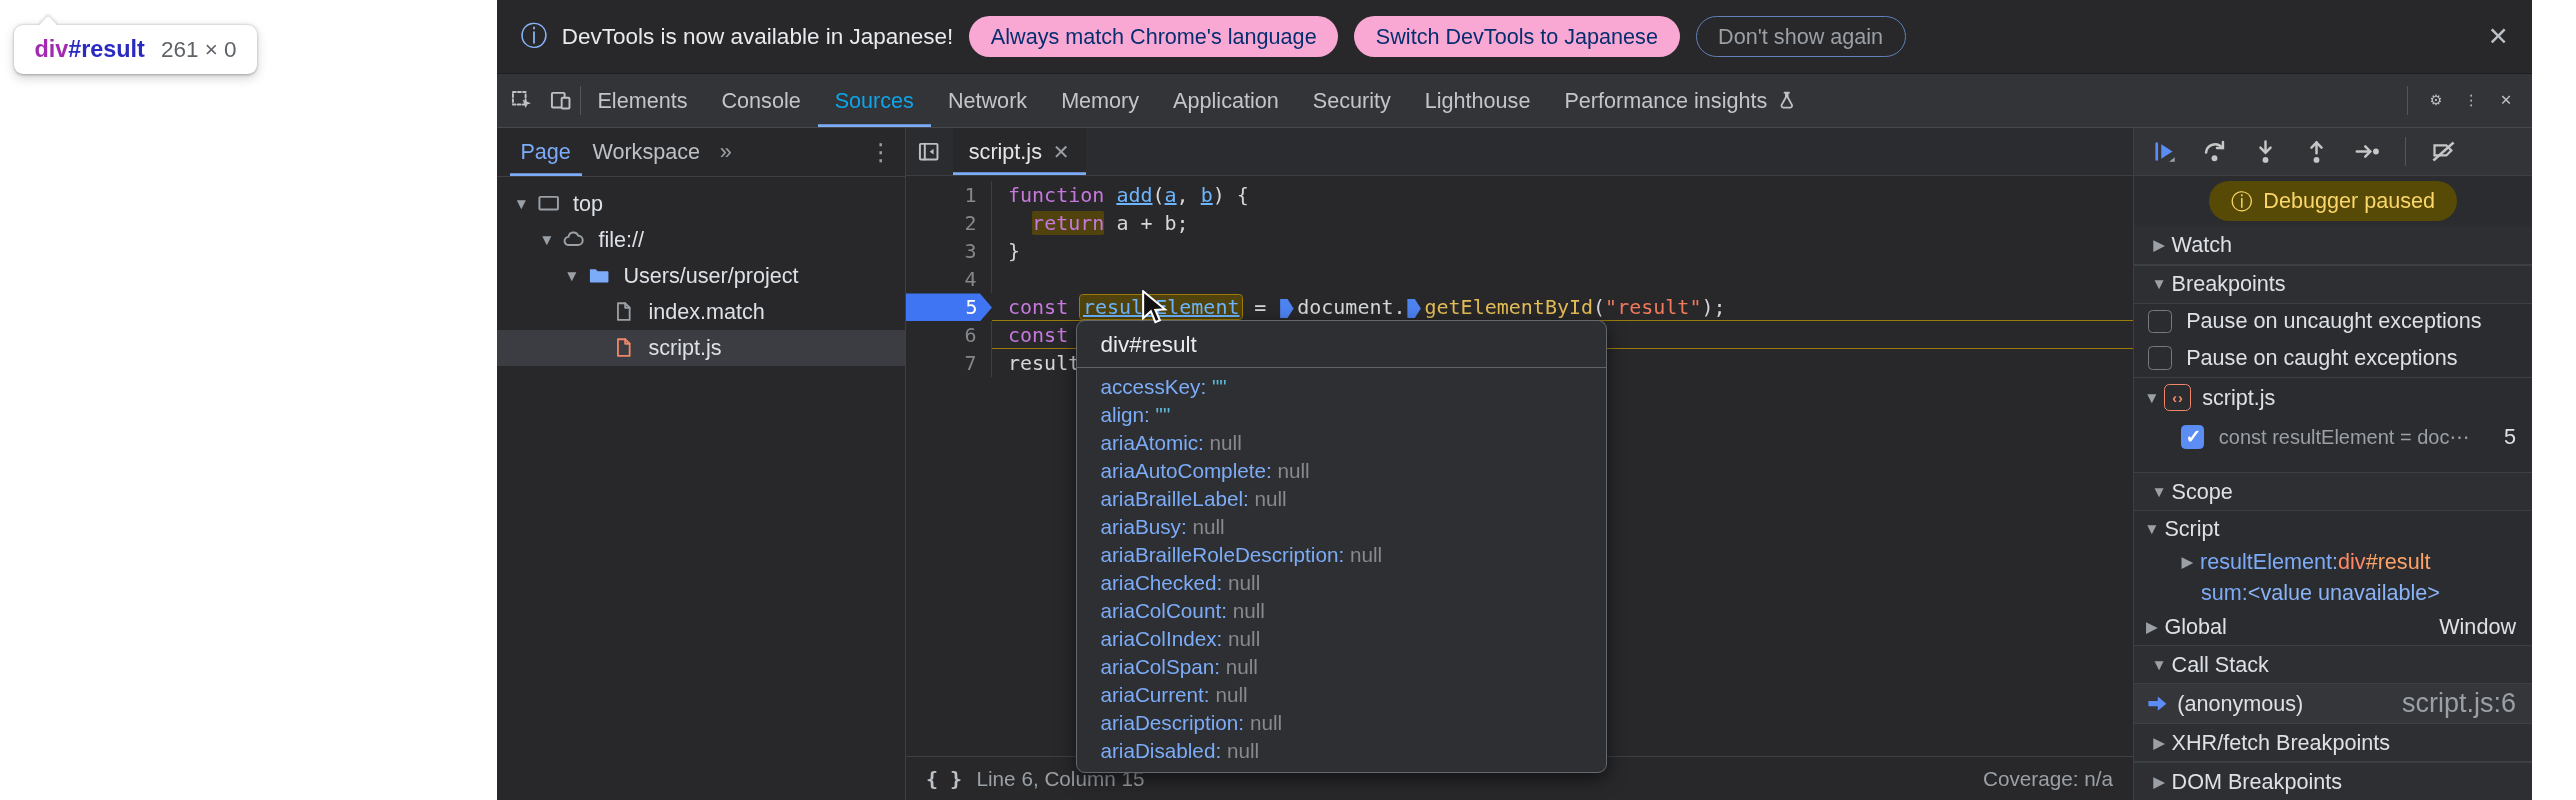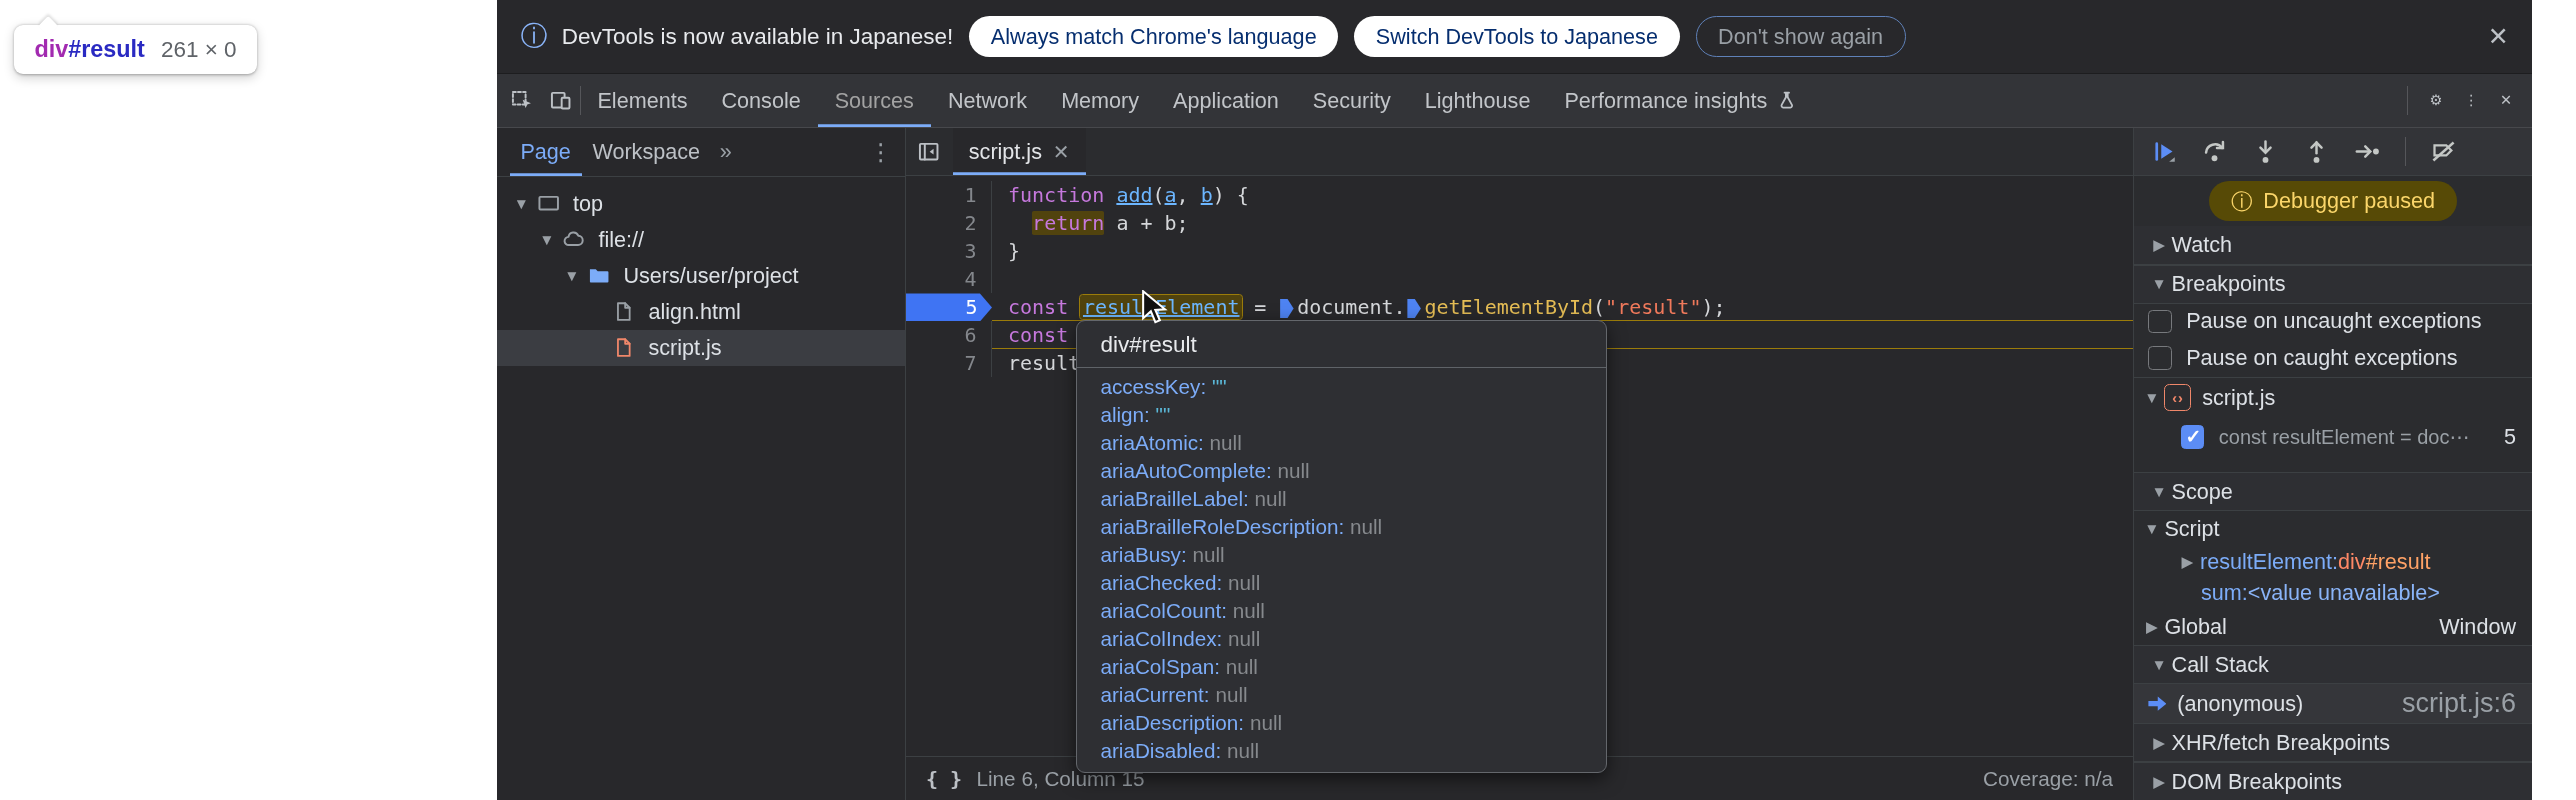--- a/index.html
+++ b/index.html
@@ -19,34 +19,34 @@
   .tt-dims{ color:#5f6368; font-size:22.5px; margin-left:16px; }
 
   
   #devtools { position:absolute; left:497px; top:0; right:0; bottom:0; display:flex;
     flex-direction:column; background:#28282b; color:#e8eaed; }
 
   
   #infobar { height:74px; flex:0 0 74px; background:#28282b; display:flex; align-items:center;
     padding:0 23.4px; font-size:22.5px; border-bottom:0.9px solid #1d1d1f; position:relative; }
   .ib-info { color:#8ab4f8; font-size:27px; margin-right:14.4px; line-height:1; }
-  .pill { background:#ffffff; color:#062e6f; border:none; border-radius:21.6px; height:41px;
+  .pill { background:#f9a8d4; color:#062e6f; border:none; border-radius:21.6px; height:41px;
     padding:0 21.6px; font-size:21.6px; font-family:inherit; margin-left:16px; white-space:nowrap; }
   .pill.ghost { background:transparent; color:#9aa0a6; border:1.8px solid #5f81b8; }
   .ib-close { position:absolute; right:23.4px; color:#bdc1c6; font-size:25px; cursor:default; }
 
   
   #main-toolbar { height:54px; flex:0 0 54px; background:#333438; display:flex; align-items:stretch;
     border-bottom:0.9px solid #47484c; }
   .mt-left { display:flex; align-items:center; padding:0 7.2px 0 12.6px; gap:16px; }
   .vdiv { width:0.9px; height:29px; background:#55565a; align-self:center; }
   #main-tabs { display:flex; align-items:stretch; }
   .tab { display:flex; align-items:center; gap:9px; padding:0 17px; font-size:21.6px; color:#c2c5c9;
     white-space:nowrap; }
-  .tab.active { color:#a3a3a3; box-shadow:inset 0 -2.7px 0 #7cacf8; }
+  .tab.active { color:#0ea5e9; box-shadow:inset 0 -2.7px 0 #7cacf8; }
   .mt-right { margin-left:auto; display:flex; align-items:center; gap:21.6px; padding-right:20px; }
   .tool-ic { color:#bdc1c6; display:inline-flex; align-items:center; line-height:1; }
   .tool-ic svg { display:block; }
 
   
   #content { flex:1; display:flex; min-height:0; }
 
   
   #sidebar { width:409px; flex:0 0 409px; border-right:0.9px solid #3c4043; display:flex;
     flex-direction:column; background:#28282b; }
@@ -267,21 +267,21 @@
               <span>Users/user/project</span>
             </div>
             <div class="tr-row" style="padding-left: 88px;">
               <span class="tr-arrow"></span>
               <span class="tr-icon" style="color: rgb(154, 160, 166);">
                 <svg width="21.6" height="21.6" viewBox="0 0 24 24" fill="none" stroke="currentColor" stroke-width="2" stroke-linecap="round" stroke-linejoin="round">
                   <path d="M5.5 2.5h8l5 5v13.5h-13z"></path>
                   <path d="M13.5 2.5v5h5"></path>
                 </svg>
               </span>
-              <span>align.html</span>
+              <span>index.match</span>
             </div>
             <div class="tr-row selected" style="padding-left: 88px;">
               <span class="tr-arrow"></span>
               <span class="tr-icon" style="color: rgb(240, 135, 106);">
                 <svg width="21.6" height="21.6" viewBox="0 0 24 24" fill="none" stroke="currentColor" stroke-width="2" stroke-linecap="round" stroke-linejoin="round">
                   <path d="M5.5 2.5h8l5 5v13.5h-13z"></path>
                   <path d="M13.5 2.5v5h5"></path>
                 </svg>
               </span>
               <span>script.js</span>
@@ -475,22 +475,22 @@
 
   <div id="obj-popup">
     <div id="obj-popup-title">div#result</div>
     <hr>
     <div id="popup-props">
         <div class="pp-row"><span class="pk">accessKey: </span><span class="pv-str">""</span></div>
         <div class="pp-row"><span class="pk">align: </span><span class="pv-str">""</span></div>
         <div class="pp-row"><span class="pk">ariaAtomic: </span><span class="pv-null">null</span></div>
         <div class="pp-row"><span class="pk">ariaAutoComplete: </span><span class="pv-null">null</span></div>
         <div class="pp-row"><span class="pk">ariaBrailleLabel: </span><span class="pv-null">null</span></div>
+        <div class="pp-row"><span class="pk">ariaBusy: </span><span class="pv-null">null</span></div>
         <div class="pp-row"><span class="pk">ariaBrailleRoleDescription: </span><span class="pv-null">null</span></div>
-        <div class="pp-row"><span class="pk">ariaBusy: </span><span class="pv-null">null</span></div>
         <div class="pp-row"><span class="pk">ariaChecked: </span><span class="pv-null">null</span></div>
         <div class="pp-row"><span class="pk">ariaColCount: </span><span class="pv-null">null</span></div>
         <div class="pp-row"><span class="pk">ariaColIndex: </span><span class="pv-null">null</span></div>
         <div class="pp-row"><span class="pk">ariaColSpan: </span><span class="pv-null">null</span></div>
         <div class="pp-row"><span class="pk">ariaCurrent: </span><span class="pv-null">null</span></div>
         <div class="pp-row"><span class="pk">ariaDescription: </span><span class="pv-null">null</span></div>
         <div class="pp-row"><span class="pk">ariaDisabled: </span><span class="pv-null">null</span></div>
       </div>
   </div>
 

